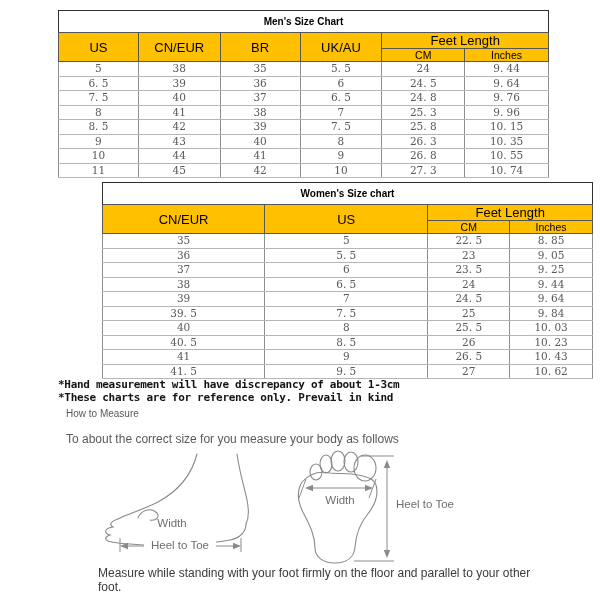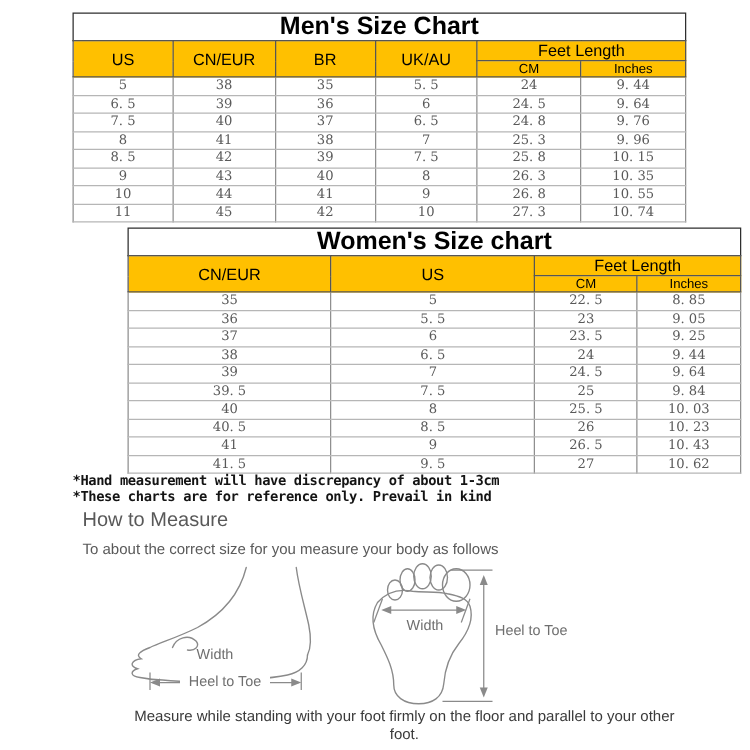--- a/index.html
+++ b/index.html
@@ -9,21 +9,21 @@
   }
   .sheet{position:absolute;left:58px;top:10px;width:491px;height:586px;}
 
   
   .chart{position:absolute;left:0;width:491px;}
   #men{top:0;}
   #women{top:172px;padding-left:44px;}
   .tbl-title{
     box-sizing:border-box;border:1px solid #2e2e2e;background:#ffffff;
     height:23px;line-height:21px;text-align:center;
-    font-size:20px;font-weight:bold;color:var(--title_text,#000);
+    font-size:10px;font-weight:bold;color:var(--title_text,#000);
   }
   table.size-table{
     width:100%;border-collapse:collapse;table-layout:fixed;margin-top:-1px;
     border:1px solid #5a5a5a;
   }
   table.size-table th{
     background:var(--header_fill,#FFC000);color:var(--header_text,#000);
     border:1px solid #565656;padding:0;
   }
   th.main{font-size:13px;font-weight:normal;height:28px;}
@@ -34,29 +34,29 @@
     border-left:1px solid #8f8f8f;border-right:1px solid #8f8f8f;
     padding:0;height:13.5px;line-height:13px;text-align:center;
     font-family:"DejaVu Serif", serif;font-size:10.5px;color:var(--cell_text,#595959);
   }
 
   
   .notes{position:absolute;left:0;top:368px;
     font-family:"DejaVu Sans Mono", monospace;font-weight:bold;
     font-size:11px;line-height:13px;color:var(--note_text,#141414);letter-spacing:-0.3px;}
   .how-heading{position:absolute;left:8px;top:398px;margin:0;
-    font-size:16px;font-weight:normal;color:var(--measure_text,#595959);}
+    font-size:10px;font-weight:normal;color:var(--measure_text,#595959);}
   .how-sub{position:absolute;left:8px;top:422px;
     font-size:12px;color:var(--measure_text,#595959);}
 
   
   .diagrams{position:absolute;left:0;top:438px;}
   .dtext{font-family:"Liberation Sans", sans-serif;font-size:11.5px;
     fill:var(--diagram_text,#6f6f6f);}
-  .caption{position:absolute;left:40px;top:556px;width:451px;text-align:center;
+  .caption{position:absolute;left:40px;top:556px;width:451px;
     font-size:12px;color:var(--caption_text,#3a3a3a);}
 </style>
 </head>
 <body>
 
 <div class="sheet">
 
   <section class="chart" id="men">
     <div class="tbl-title">Men's Size Chart</div>
     <table class="size-table">

